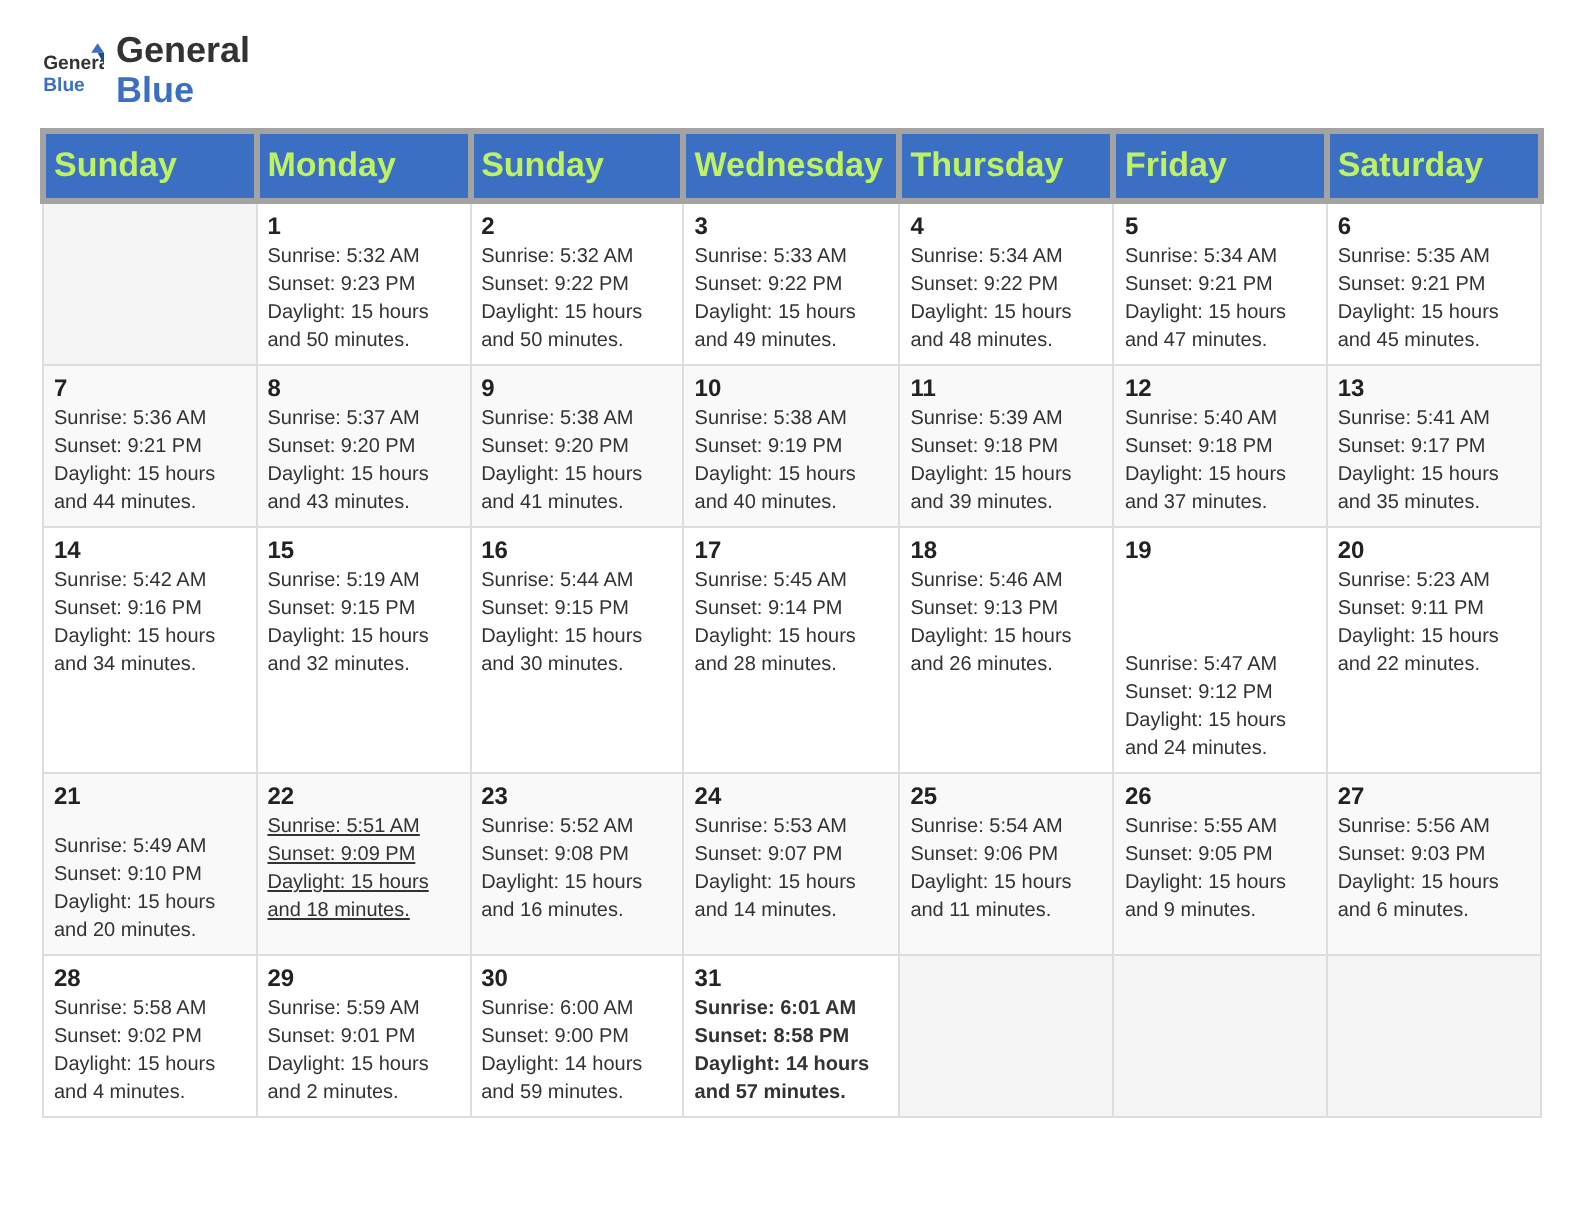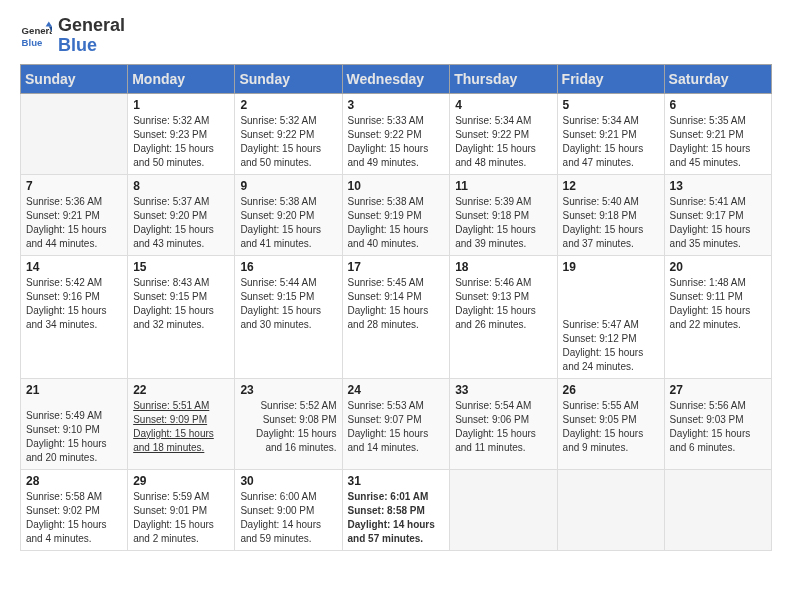--- a/index.html
+++ b/index.html
@@ -49,26 +49,26 @@
       font-size: 15px;
       color: #555;
     }
     .calendar {
       width: 100%;
       border-collapse: collapse;
       border: 1px solid #ccc;
     }
     .calendar th {
       background: #3a6fc4;
-      color: #e5e5e5;
-      font-size: 14px;
+      color: #bef264;
+      font-size: 17px;
       font-weight: bold;
       padding: 6px 4px;
       text-align: left;
-      border: 1px solid #a3a3a3;
+      border: 3px solid #a3a3a3;
     }
     .calendar td {
       vertical-align: top;
       padding: 4px 5px;
       border: 1px solid #ddd;
       font-size: 10.5px;
       color: #333;
       width: 108px;
       min-height: 80px;
       background: #fff;
@@ -228,21 +228,21 @@
       <tr>
         <td>
           <span class="day-number">14</span>
           <div class="day-info" style="white-space: pre-line;">Sunrise: 5:42 AM
 Sunset: 9:16 PM
 Daylight: 15 hours
 and 34 minutes.</div>
         </td>
         <td>
           <span class="day-number">15</span>
-          <div class="day-info" style="white-space: pre-line;">Sunrise: 8:43 AM
+          <div class="day-info" style="white-space: pre-line;">Sunrise: 5:19 AM
 Sunset: 9:15 PM
 Daylight: 15 hours
 and 32 minutes.</div>
         </td>
         <td>
           <span class="day-number">16</span>
           <div class="day-info" style="white-space: pre-line;">Sunrise: 5:44 AM
 Sunset: 9:15 PM
 Daylight: 15 hours
 and 30 minutes.</div>
@@ -263,21 +263,21 @@
         </td>
         <td>
           <span class="day-number">19</span>
           <div class="day-info" style="white-space: pre-line; margin-top: 44px;">Sunrise: 5:47 AM
 Sunset: 9:12 PM
 Daylight: 15 hours
 and 24 minutes.</div>
         </td>
         <td>
           <span class="day-number">20</span>
-          <div class="day-info" style="white-space: pre-line;">Sunrise: 1:48 AM
+          <div class="day-info" style="white-space: pre-line;">Sunrise: 5:23 AM
 Sunset: 9:11 PM
 Daylight: 15 hours
 and 22 minutes.</div>
         </td>
       </tr>
       <tr>
         <td>
           <span class="day-number">21</span>
           <div class="day-info" style="white-space: pre-line; margin-top: 12px;">Sunrise: 5:49 AM
 Sunset: 9:10 PM
@@ -286,34 +286,34 @@
         </td>
         <td>
           <span class="day-number">22</span>
           <div class="day-info" style="white-space: pre-line; text-decoration: underline;">Sunrise: 5:51 AM
 Sunset: 9:09 PM
 Daylight: 15 hours
 and 18 minutes.</div>
         </td>
         <td>
           <span class="day-number">23</span>
-          <div class="day-info" style="white-space: pre-line; text-align: right;">Sunrise: 5:52 AM
+          <div class="day-info" style="white-space: pre-line;">Sunrise: 5:52 AM
 Sunset: 9:08 PM
 Daylight: 15 hours
 and 16 minutes.</div>
         </td>
         <td>
           <span class="day-number">24</span>
           <div class="day-info" style="white-space: pre-line;">Sunrise: 5:53 AM
 Sunset: 9:07 PM
 Daylight: 15 hours
 and 14 minutes.</div>
         </td>
         <td>
-          <span class="day-number">33</span>
+          <span class="day-number">25</span>
           <div class="day-info" style="white-space: pre-line;">Sunrise: 5:54 AM
 Sunset: 9:06 PM
 Daylight: 15 hours
 and 11 minutes.</div>
         </td>
         <td>
           <span class="day-number">26</span>
           <div class="day-info" style="white-space: pre-line;">Sunrise: 5:55 AM
 Sunset: 9:05 PM
 Daylight: 15 hours

